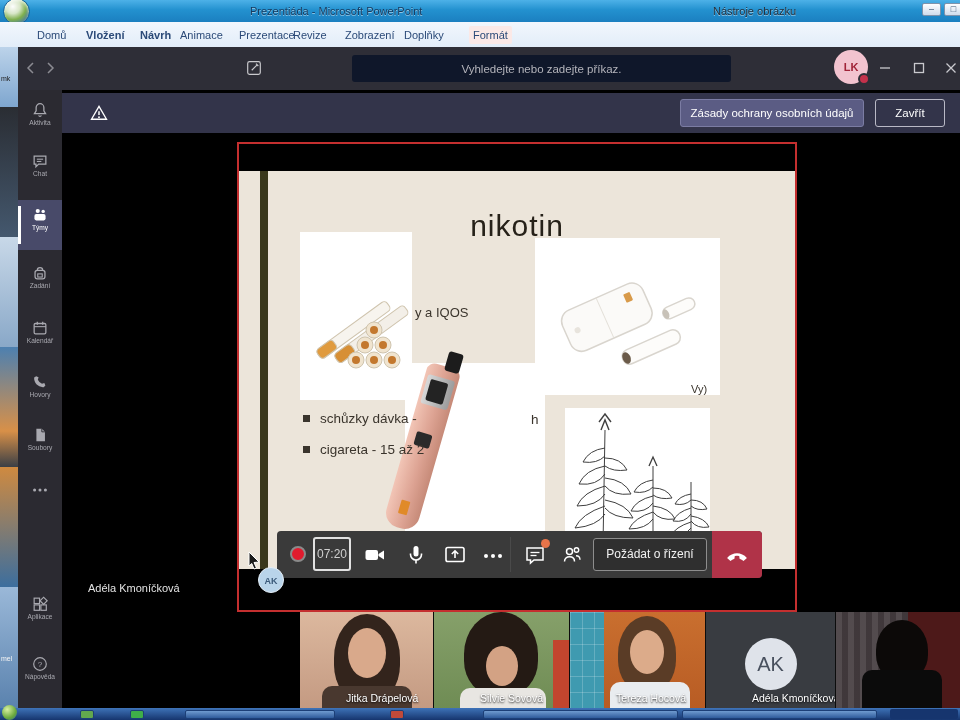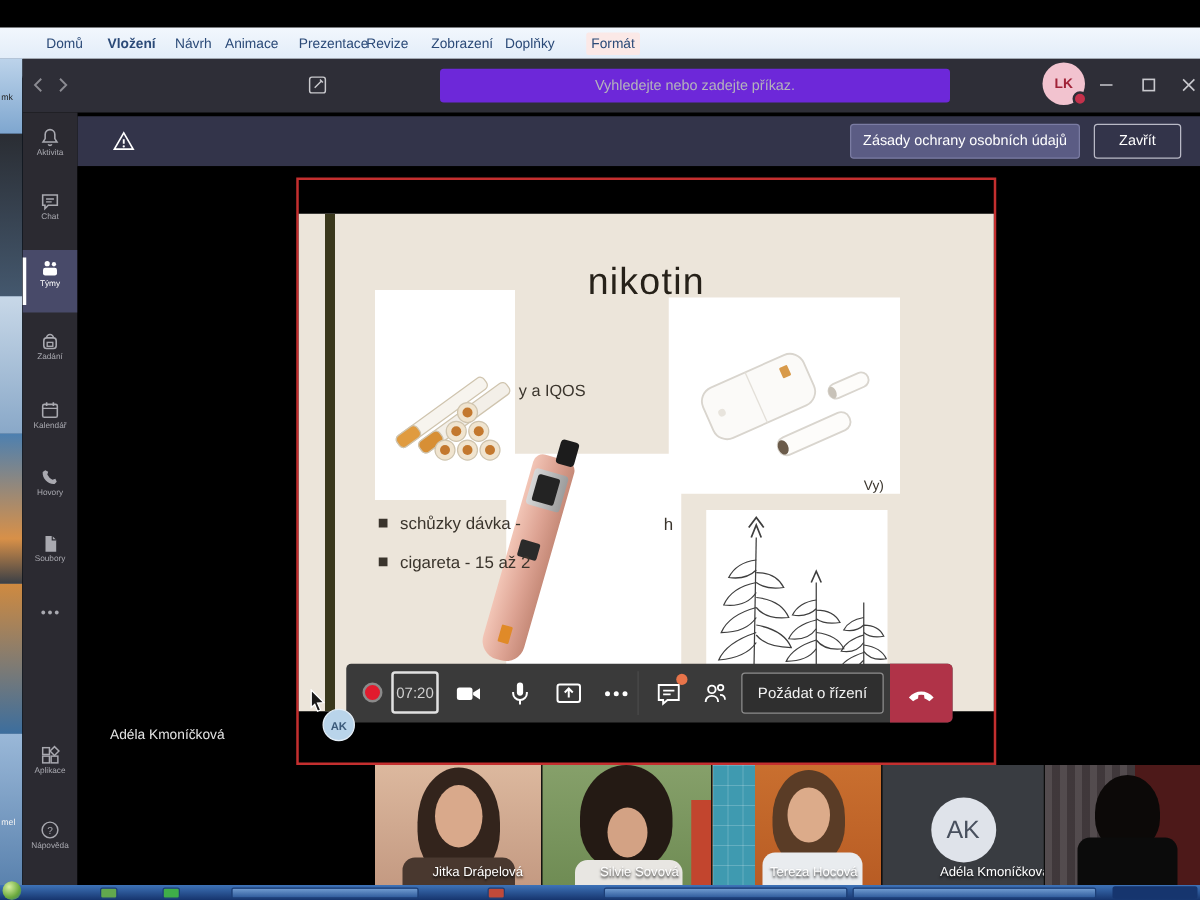--- a/index.html
+++ b/index.html
@@ -19,21 +19,21 @@
 
   
   .sliver{left:0;top:47px;width:18px;height:661px;background:#27496f;overflow:hidden;}
   .sl-b{position:absolute;left:0;width:18px;}
   .sl-txt{position:absolute;font-size:7px;color:#222;line-height:8px;}
 
   
   .teams{left:18px;top:47px;width:942px;height:661px;background:#000;overflow:hidden;}
   .t-topbar{left:0;top:0;width:942px;height:43px;background:#2e2e37;}
   .t-chev{top:13px;width:14px;height:16px;color:#8b8b92;}
-  .t-search{left:334px;top:8px;width:408px;height:27px;background:#6d28d9;border:none;border-radius:3px;
+  .t-search{left:334px;top:8px;width:379px;height:27px;background:#0f172a;border:none;border-radius:3px;
     color:#c0c0c6;font-size:11.5px;text-align:center;outline:none;}
   .t-search::placeholder{color:#b4b4bb;}
   .t-avatar{left:816px;top:3px;width:34px;height:34px;border-radius:50%;background:#f2c3cf;
     color:#a02338;font-size:11px;font-weight:bold;text-align:center;line-height:34px;}
   .t-avatar .dot{position:absolute;right:-2px;bottom:-1px;width:12px;height:12px;border-radius:50%;
     background:#c4314b;border:2px solid #2e2e37;}
   .t-winbtn{top:10px;width:22px;height:22px;color:#c9c9ce;text-align:center;}
 
   
   .banner{left:44px;top:46px;width:898px;height:40px;background:#33344a;color:#fff;}
@@ -109,25 +109,32 @@
   .taskbar{left:0;top:708px;width:960px;height:12px;background:linear-gradient(#3e73b8,#16356e);}
   .tb-app{top:2px;height:9px;border-radius:2px;background:linear-gradient(#6f9bd0,#2f5b9b);border:1px solid #1c3f77;}
   .tb-orb{left:2px;top:-3px;width:15px;height:15px;border-radius:50%;
     background:radial-gradient(circle at 35% 30%,#d8f0a0,#69a83c 60%,#2d6a9c);}
 </style>
 </head>
 <body>
 
 <div class="screen">
 
+  <div class="abs ppt-titlebar">
+    <div class="abs office-orb"></div>
+    <div class="abs ppt-title" style="left:250px;top:0;">Prezentiáda - Microsoft PowerPoint</div>
+    <div class="abs ppt-title" style="left:713px;top:0;color:#25323f;">Nástroje obrázku</div>
+    <div class="abs ppt-winbtn" style="left:922px;">–</div>
+    <div class="abs ppt-winbtn" style="left:944px;">□</div>
+  </div>
 
   <div class="abs ppt-ribbonrow">
     <span class="abs ppt-tab" style="left:33px;">Domů</span>
     <span class="abs ppt-tab" style="left:82px;font-weight:bold;">Vložení</span>
-    <span class="abs ppt-tab" style="left:136px;">Návrh</span>
+    <span class="abs ppt-tab" style="left:136px;font-weight:bold;">Návrh</span>
     <span class="abs ppt-tab" style="left:176px;">Animace</span>
     <span class="abs ppt-tab" style="left:235px;">Prezentace</span>
     <span class="abs ppt-tab" style="left:289px;">Revize</span>
     <span class="abs ppt-tab" style="left:341px;">Zobrazení</span>
     <span class="abs ppt-tab" style="left:400px;">Doplňky</span>
     <span class="abs ppt-tab" style="left:469px;background:#fbe9e7;border-radius:2px;">Formát</span>
   </div>
 
   <div class="abs sliver">
     <div class="sl-b" style="top:0;height:60px;background:linear-gradient(#bcd3ea,#7ea6cf);"></div>

